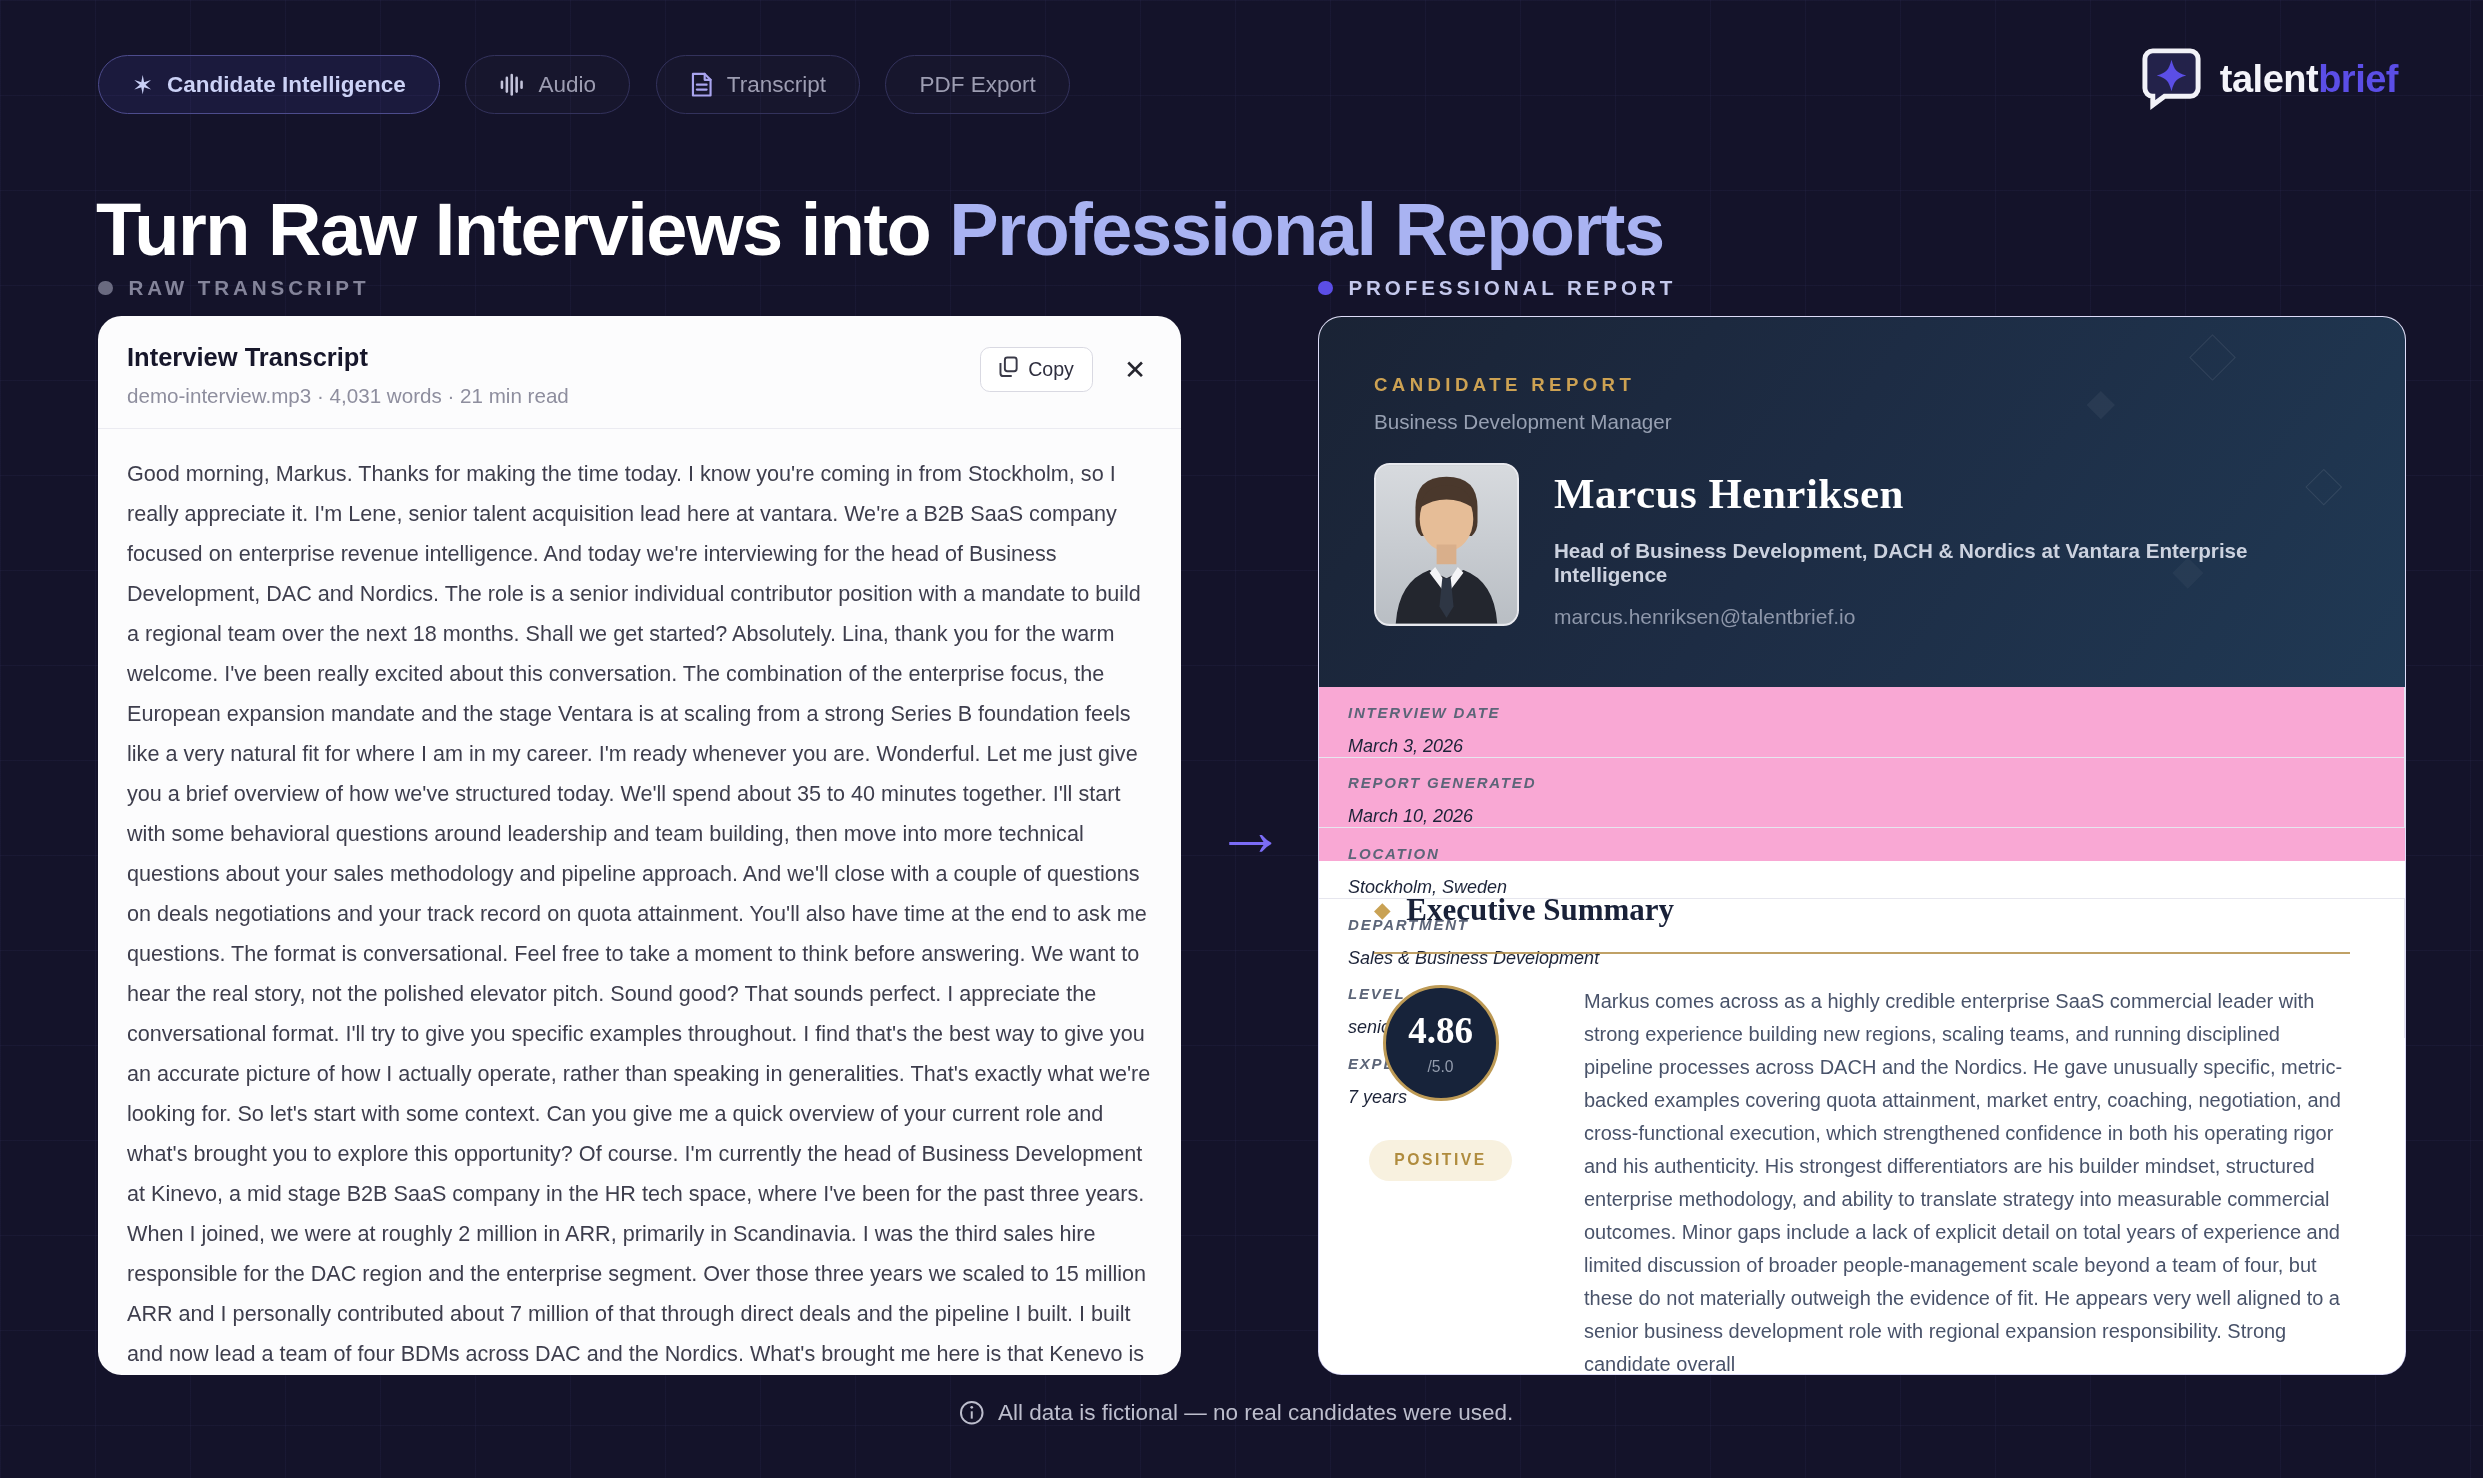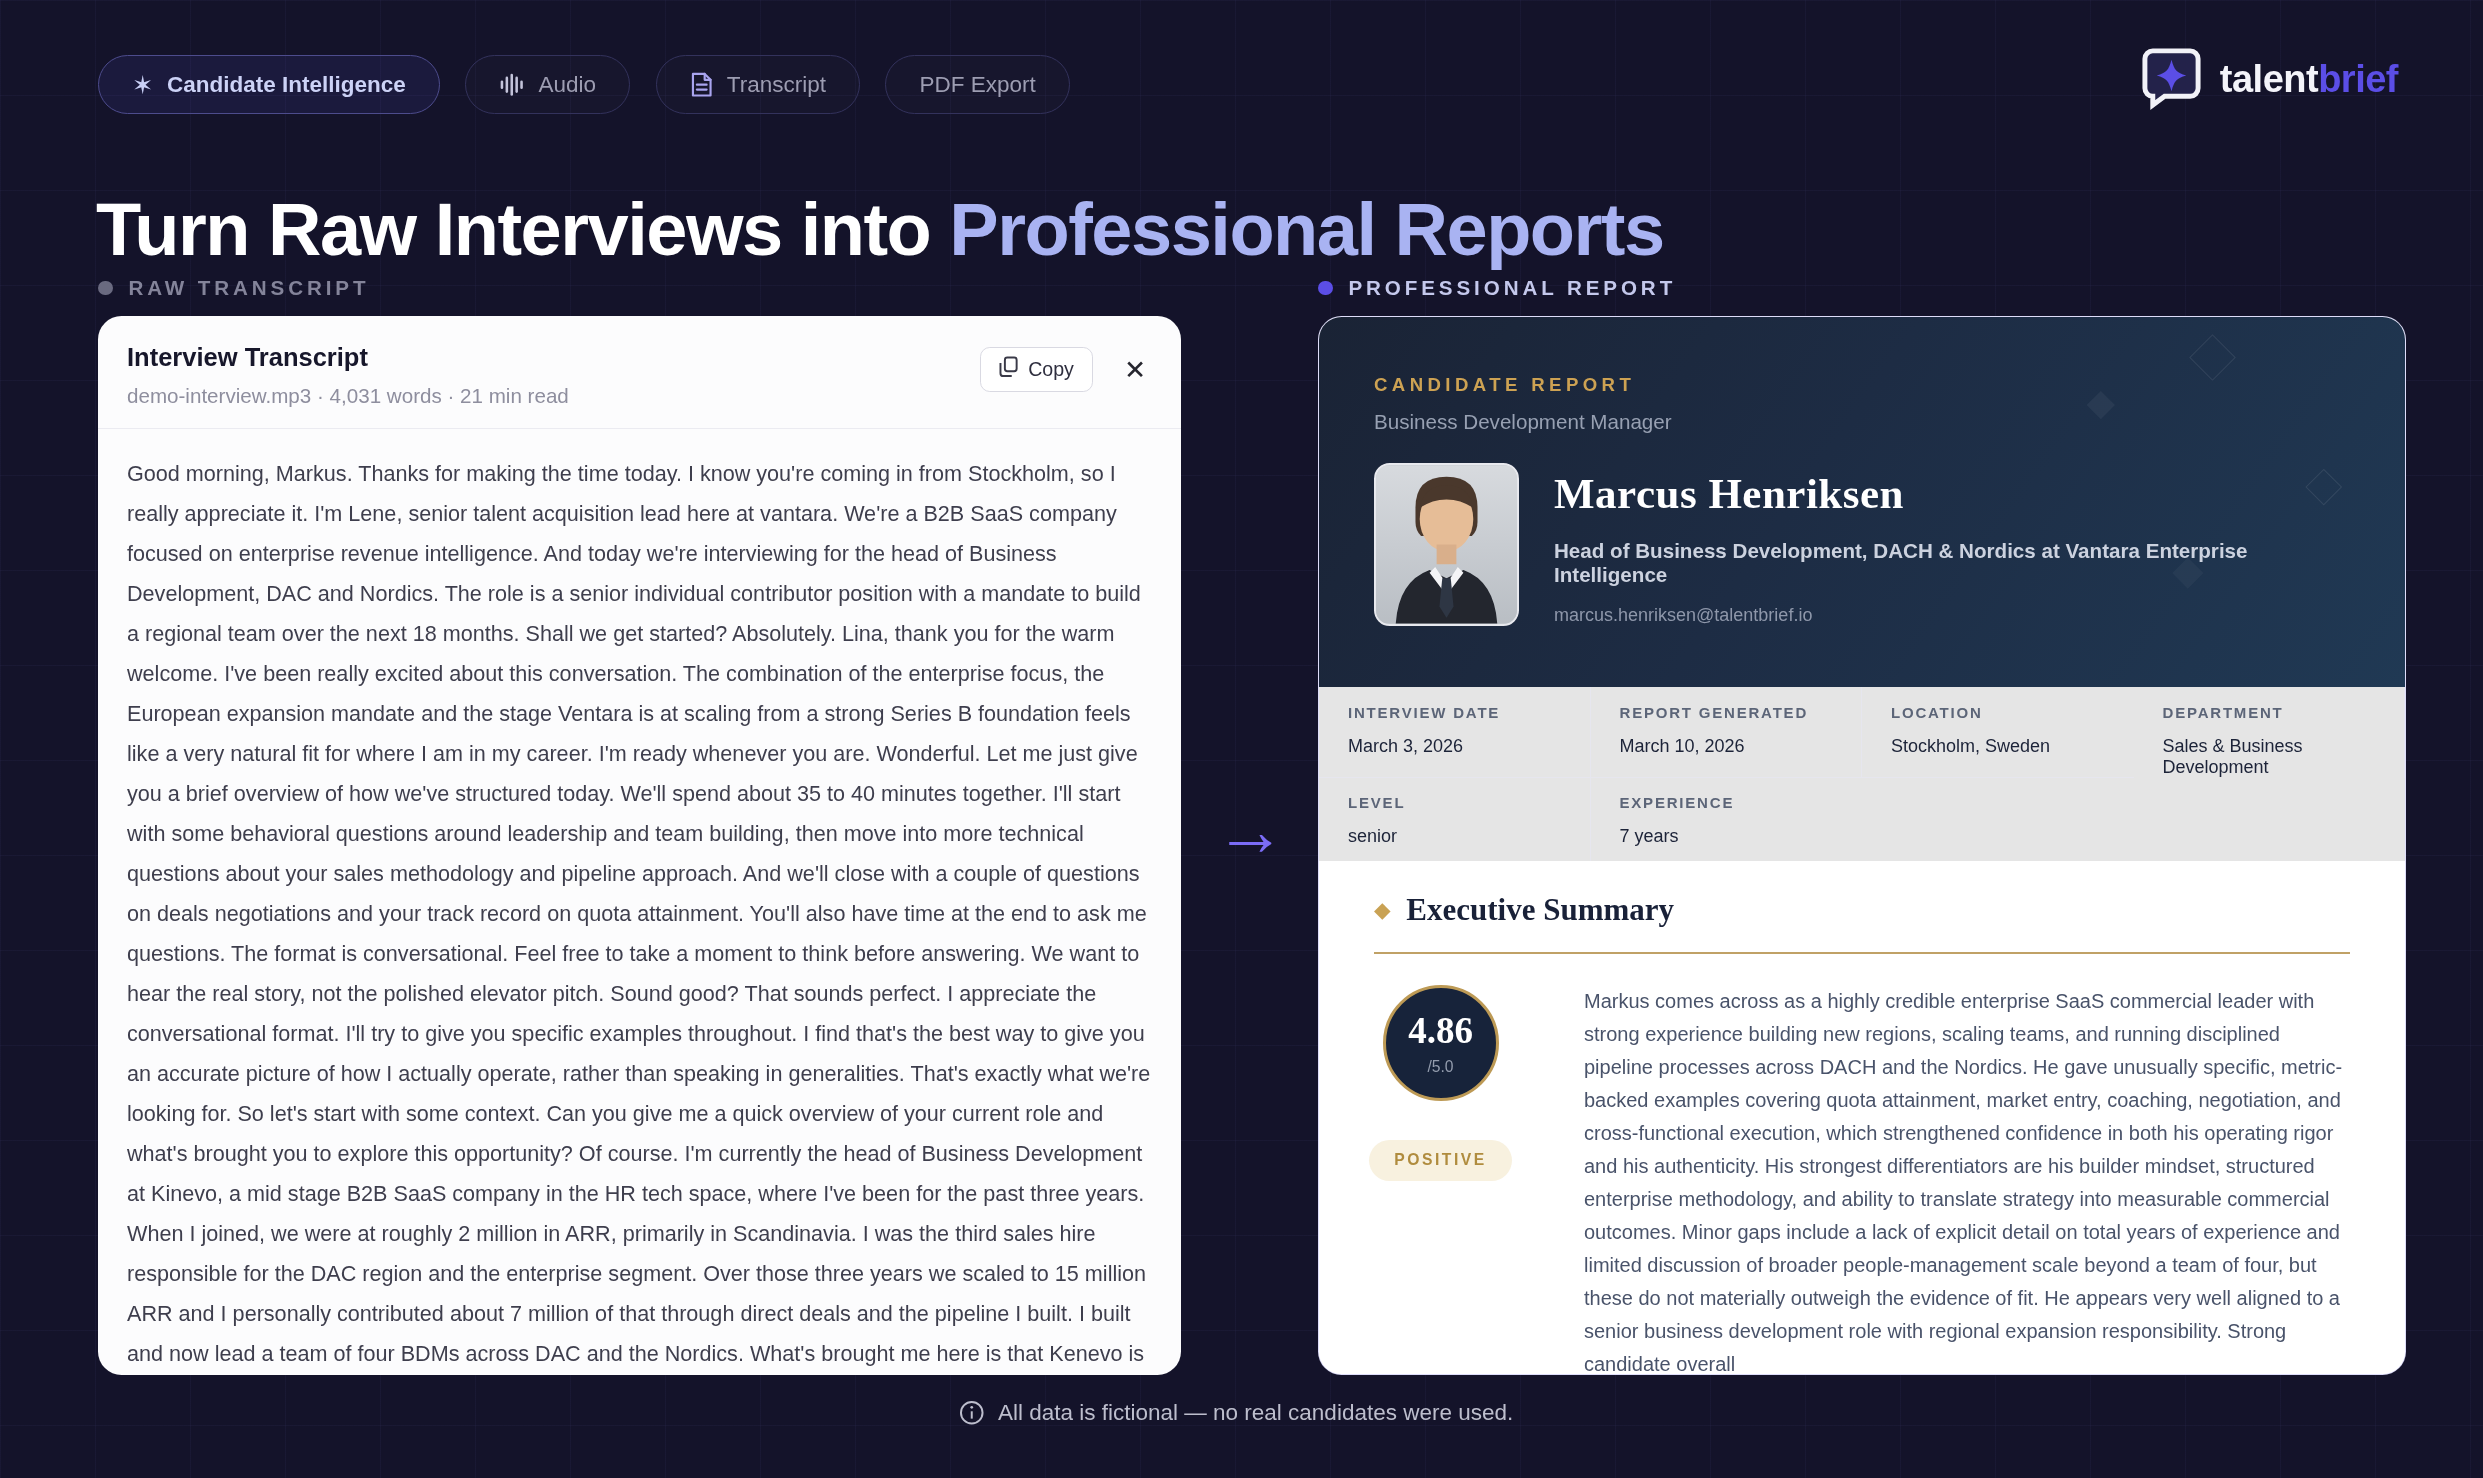--- a/index.html
+++ b/index.html
@@ -71,24 +71,24 @@
   .deco.d4{width:21.6px;height:21.6px;right:206px;top:245px;background:rgba(255,255,255,0.04);border:none;}
   .eyebrow{font-size:18.6px;font-weight:bold;letter-spacing:4.4px;color:#cda253;}
   .role{font-size:20.6px;color:#97a0b2;margin-top:13.7px;}
   .profile{display:flex;gap:35px;margin-top:29px;align-items:flex-start;}
   .avatar{width:145px;height:163px;border-radius:15.7px;border:2.9px solid #e8e9ee;
     overflow:hidden;background:#c9ced3;flex:none;}
   .avatar svg{display:block;width:100%;height:100%;}
   .p-name{font-family:"Liberation Serif","DejaVu Serif",serif;font-size:43px;font-weight:bold;
     color:#ffffff;margin-top:5.9px;letter-spacing:0.5px;}
   .p-headline{font-size:20.6px;font-weight:bold;color:#ccd2df;margin-top:21.6px;}
-  .p-email{font-size:18px;color:#8e97aa;margin-top:17.6px;}
-  
-  .facts{height:174px;background:#e5e5e5;display:grid;
-    grid-template-columns:1fr 1fr 1fr 1fr;grid-template-rows:1fr 1fr;}
+  .p-email{font-size:21px;color:#8e97aa;margin-top:17.6px;}
+  
+  .facts{height:174px;background:#f9a8d4;display:grid;
+    grid-template-columns:1fr;grid-template-rows:1fr 1fr;font-style:italic;}
   .fact{padding:16.7px 0 0 29px;border-right:1px solid #e6e6ee;border-bottom:1px solid #e6e6ee;}
   .fact:nth-child(3n){border-right:none;}
   .fact:nth-child(n+4){border-bottom:none;}
   .fact-label{font-size:15px;font-weight:bold;letter-spacing:1.8px;color:#5c6578;}
   .fact-value{font-size:18px;color:#1c2338;margin-top:15px;}
   
   .summary{padding:31px 55px 0 55px;background:#ffffff;}
   .sum-head{display:flex;align-items:center;gap:15.7px;
     font-family:"Liberation Serif","DejaVu Serif",serif;
     font-size:31px;font-weight:bold;color:#192138;}

